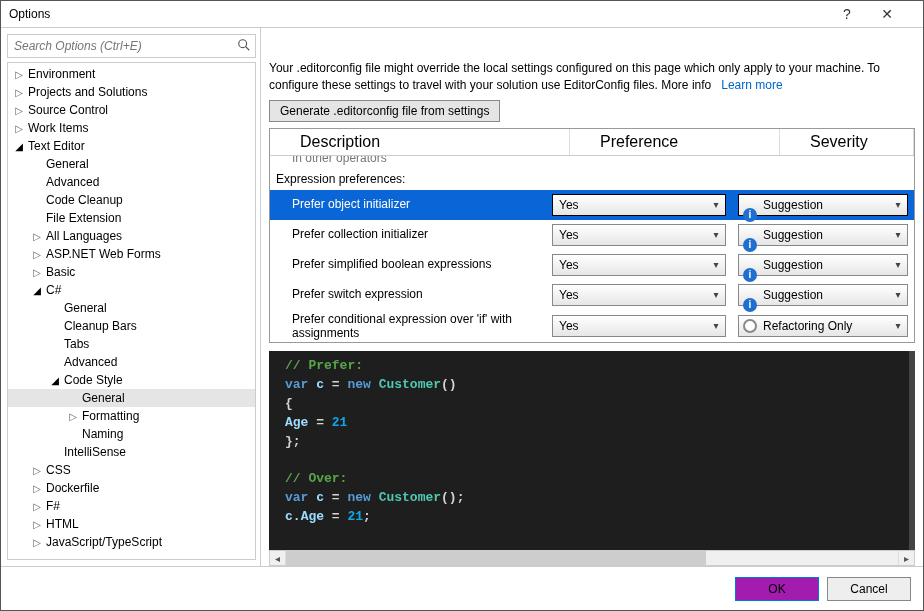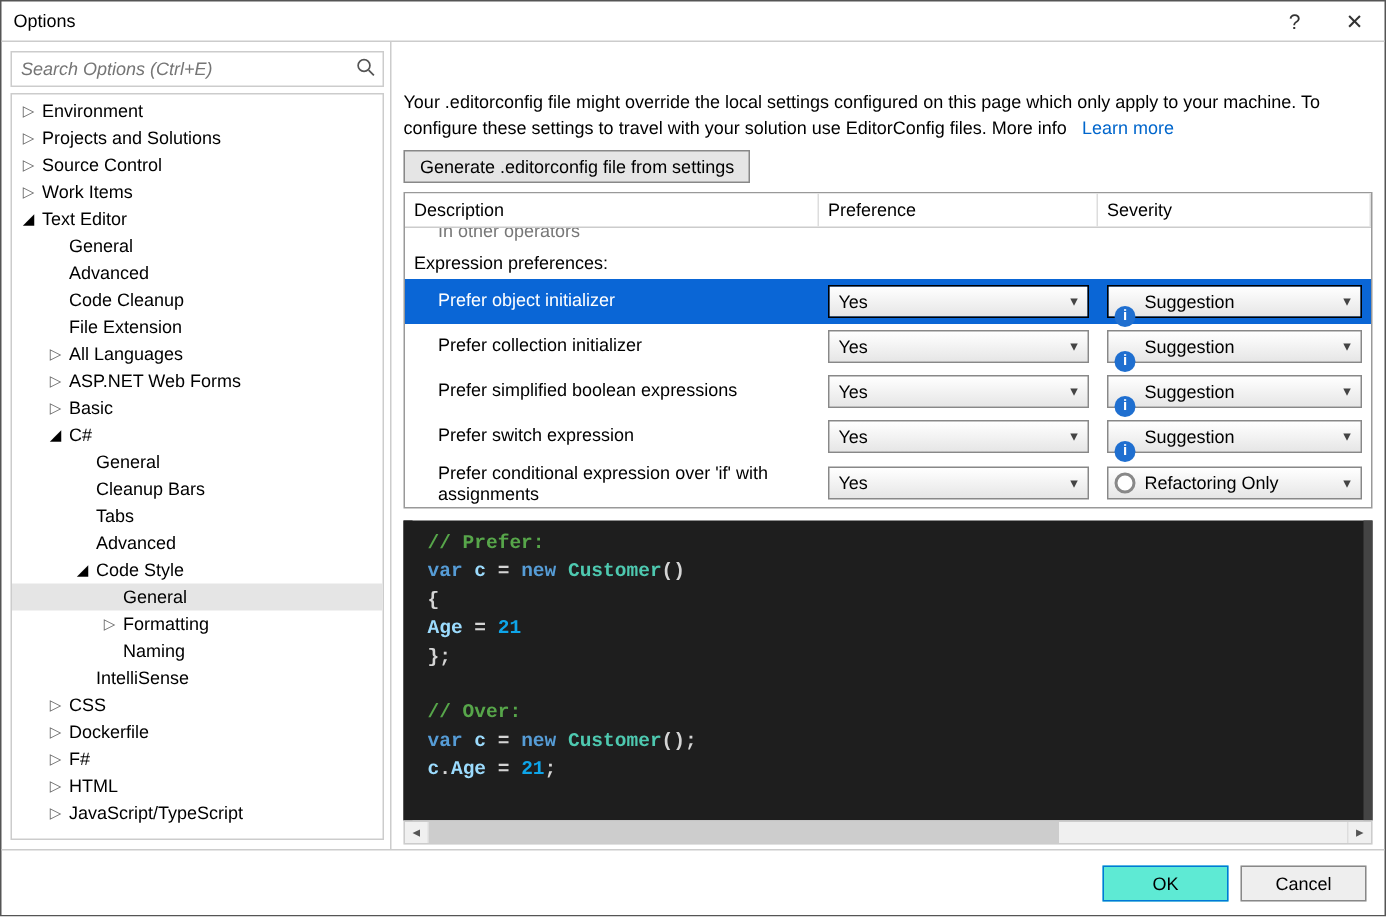--- a/index.html
+++ b/index.html
@@ -1,18 +1,18 @@
 <!DOCTYPE html>
 <html><head>
 <meta charset="utf-8">
 <style>
   * { box-sizing: border-box; }
   html, body { margin: 0; padding: 0; height: 100%; font-family: "Segoe UI", Tahoma, sans-serif; font-size: 12px; color: #000; background: #fff; }
   .window { width: 924px; height: 611px; border: 1px solid #555; display: flex; flex-direction: column; background: #fff; }
-  .titlebar { height: 27px; display: flex; align-items: center; padding: 0 0 0 8px; border-bottom: 1px solid #ccc; }
+  .titlebar { height: 27px; display: flex; align-items: center; padding: 0 16px 0 8px; border-bottom: 1px solid #ccc; }
   .titlebar .title { flex: 1; font-size: 12px; }
   .titlebar .tbtn { width: 40px; height: 27px; display: flex; align-items: center; justify-content: center; font-size: 14px; color: #333; }
 
   .body { flex: 1; display: flex; overflow: hidden; }
   .left { width: 260px; border-right: 1px solid #ccc; display: flex; flex-direction: column; padding: 6px 4px 6px 6px; }
   .searchwrap { position: relative; margin-bottom: 4px; }
   .searchwrap input { width: 100%; height: 24px; border: 1px solid #ccc; padding: 2px 26px 2px 6px; font-size: 12px; font-style: italic; color: #666; }
   .searchwrap .sicon { position: absolute; right: 4px; top: 3px; width: 16px; height: 16px; color: #555; display:flex; align-items:center; justify-content:center; }
 
   .tree { flex: 1; overflow-y: auto; overflow-x: hidden; border: 1px solid #ccc; padding: 2px 0; }
@@ -22,21 +22,21 @@
   .tnode.selected { background: #e5e5e5; }
   .spacer { display:inline-block; flex-shrink:0; }
 
   .right { flex: 1; display: flex; flex-direction: column; padding: 6px 8px 0 8px; overflow: hidden; }
   .info { font-size: 12px; line-height: 1.4; margin-bottom: 6px; margin-top: 26px; }
   .info a { color: #0066cc; text-decoration: none; }
   .genbtn { border: 1px solid #888; background: #e5e5e5; padding: 3px 10px; font-size: 12px; align-self: flex-start; margin-bottom: 6px; }
 
   .gridwrap { border: 1px solid #999; display:flex; flex-direction:column; flex: 0 0 auto; }
   .ghead { display: flex; background: #fff; border-bottom: 1px solid #ccc; }
-  .ghead .gh { padding: 4px 6px; font-size: 12px; border-right: 1px solid #ddd; }
+  .ghead .gh { padding: 4px 6px; font-size: 16px; border-right: 1px solid #ddd; margin-left: 24px; }
   .gh.desc { flex: 0 0 276px; }
   .gh.pref { flex: 0 0 186px; }
   .gh.sev  { flex: 1 1 152px; }
 
   .gbody { max-height: 200px; overflow-y: scroll; overflow-x:hidden; }
   .grouprow { padding: 6px 6px 4px 6px; font-size: 12px; }
   .prow { display: flex; align-items: center; min-height: 30px; padding: 2px 0 2px 0; }
   .prow.sel { background: #0a66d6; color: #fff; }
   .prow .pcell { padding: 0 6px; }
   .pcell.desc { flex: 0 0 276px; padding-left: 22px; line-height: 1.2; }
@@ -58,21 +58,21 @@
   .codepane .num { color: #0ea5e9; }
   .codepane .var { color: #9cdcfe; }
   .hscroll { height: 16px; border:1px solid #ccc; background:#f0f0f0; position:relative; margin-top:0; }
   .hscroll .thumb { position:absolute; left:0; top:0; height:100%; width:420px; background:#cdcdcd; }
   .hscroll .arrow { position:absolute; top:0; width:16px; height:100%; display:flex; align-items:center; justify-content:center; color:#555; font-size:10px; background:#f0f0f0; }
   .hscroll .arrow.l { left:0; border-right:1px solid #ddd; }
   .hscroll .arrow.r { right:0; border-left:1px solid #ddd; }
 
   .footer { height: 44px; border-top: 1px solid #ccc; display:flex; justify-content:flex-end; align-items:center; gap:8px; padding: 0 12px; }
   .footer button { width: 84px; height: 24px; border: 1px solid #888; background: #eee; font-size:12px; }
-  .footer button.ok { border: 1px solid #0078d7; background:#5eead4; color:#000; }
+  .footer button.ok { border: 1px solid #0078d7; background:#a21caf; color:#000; }
   .truncrow { padding: 0 6px 2px 22px; color:#777; font-size:12px; height:10px; overflow:hidden; line-height:4px; }
 </style>
 </head>
 <body>
 
 <div class="window">
   <div class="titlebar">
     <div class="title">Options</div>
     <div class="tbtn">?</div>
     <div class="tbtn close">✕</div>

